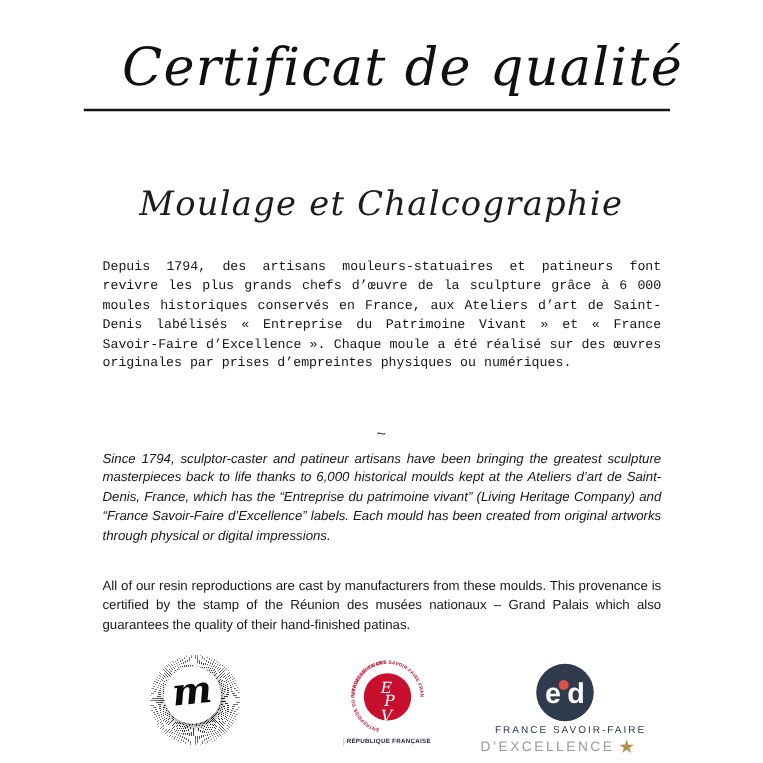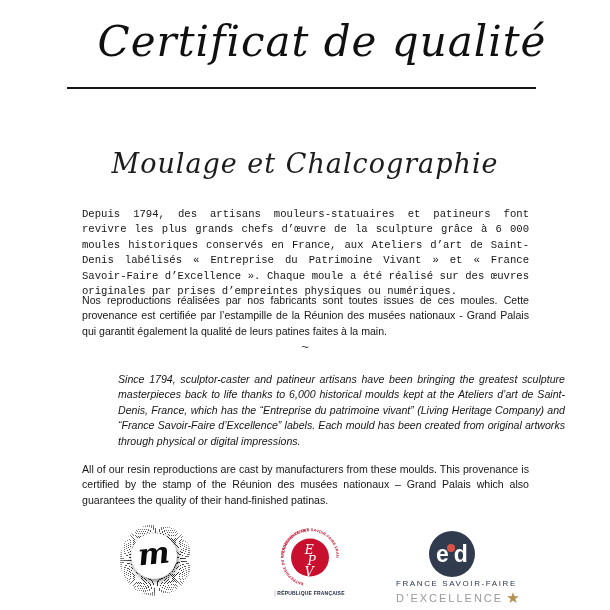--- a/index.html
+++ b/index.html
@@ -3,40 +3,40 @@
 <meta charset="utf-8">
 <style>
   html,body { margin:0; padding:0; background:#fff; }
   .page {
     position:relative; width:610px; height:610px; background:#ffffff;
     overflow:hidden; font-family:"Liberation Sans", sans-serif; color:#161616;
   }
 
   
   .title {
-    position:absolute; top:12px; left:0; right:0; margin:4px;
+    position:absolute; top:12px; left:0; right:0; margin:16px;
     text-align:center; font:italic 400 42px/1.25 "DejaVu Serif", serif;
     color:#101010; letter-spacing:1px;padding-left:34px;
   }
   .rule { position:absolute; top:87px; left:67px; width:469px; height:2px; background:#141414; }
   .sub {
     position:absolute; left:0; right:0; margin:0; text-align:center;
     font:italic 400 27px/1.2 "DejaVu Serif", serif; color:#1c1c1c; letter-spacing:1px;
   }
   .sub1 { top:103px; }
   .sub2 { top:148px;text-align:center; }
 
   
   .para {
     position:absolute; left:82px; width:447px; margin:0;
     text-align:justify; font-size:10.6px; line-height:15.4px; color:#161616;
   }
   .p1 { top:207px;font-family:Liberation Mono, monospace; }
   .p2 { top:293px; }
-  .p3 { top:372px; font-style:italic;margin-left:36px; }
+  .p3 { top:360px; font-style:italic; }
   .p4 { top:462px; }
   .tilde {
     position:absolute; top:339px; left:0; right:0; text-align:center;
     font-size:13px; color:#3a3a3a;
   }
 
   
   .rmn { position:absolute; left:120px; top:524px; width:72px; height:72px; }
   .rmn-rays {
     position:absolute; inset:0; border-radius:50%;
@@ -79,35 +79,34 @@
   .ed-dot {
     width:8px; height:8px; border-radius:50%; background:#d9534a;
     position:relative; top:-6px; margin:0 -1px 0 -2px;
   }
   .ed-line1 {
     margin-top:2px; font-size:8px; font-weight:400; letter-spacing:1.6px;
     color:#2c3750; white-space:nowrap;
   }
   .ed-line2 {
     margin-top:2px; font-size:11px; letter-spacing:2px; color:#9a9a9a;
-    white-space:nowrap; display:flex; align-items:center; justify-content:flex-start; gap:3px;
+    white-space:nowrap; display:flex; align-items:center; justify-content:flex-end; gap:3px;
   }
   .ed-star { color:#b3904e; font-size:15px; letter-spacing:0; line-height:1; }
 </style>
 </head>
 <body>
 
 <div class="page">
 
   <h1 class="title">Certificat de qualité</h1>
   <div class="rule"></div>
   <h2 class="sub sub2">Moulage et Chalcographie</h2>
 
   <p class="para p1">Depuis 1794, des artisans mouleurs-statuaires et patineurs font revivre les plus grands chefs d’œuvre de la sculpture grâce à 6 000 moules historiques conservés en France, aux Ateliers d’art de Saint-Denis labélisés « Entreprise du Patrimoine Vivant » et « France Savoir-Faire d’Excellence ». Chaque moule a été réalisé sur des œuvres originales par prises d’empreintes physiques ou numériques.</p>
-  <p class="para p2">Nos reproductions réalisées par nos fabricants sont toutes issues de ces moules. Cette provenance est certifiée par l’estampille de la Réunion des musées nationaux - Grand Palais qui garantit également la qualité de leurs patines faites à la main.</p>
   <div class="tilde">~</div>
   <p class="para p3">Since 1794, sculptor-caster and patineur artisans have been bringing the greatest sculpture masterpieces back to life thanks to 6,000 historical moulds kept at the Ateliers d’art de Saint-Denis, France, which has the “Entreprise du patrimoine vivant” (Living Heritage Company) and “France Savoir-Faire d’Excellence” labels. Each mould has been created from original artworks through physical or digital impressions.</p>
   <p class="para p4">All of our resin reproductions are cast by manufacturers from these moulds. This provenance is certified by the stamp of the Réunion des musées nationaux – Grand Palais which also guarantees the quality of their hand-finished patinas.</p>
 
   <div class="rmn">
     <div class="rmn-rays"></div>
     <div class="rmn-disc">
       <span class="rmn-m">m</span>
     </div>
   </div>

